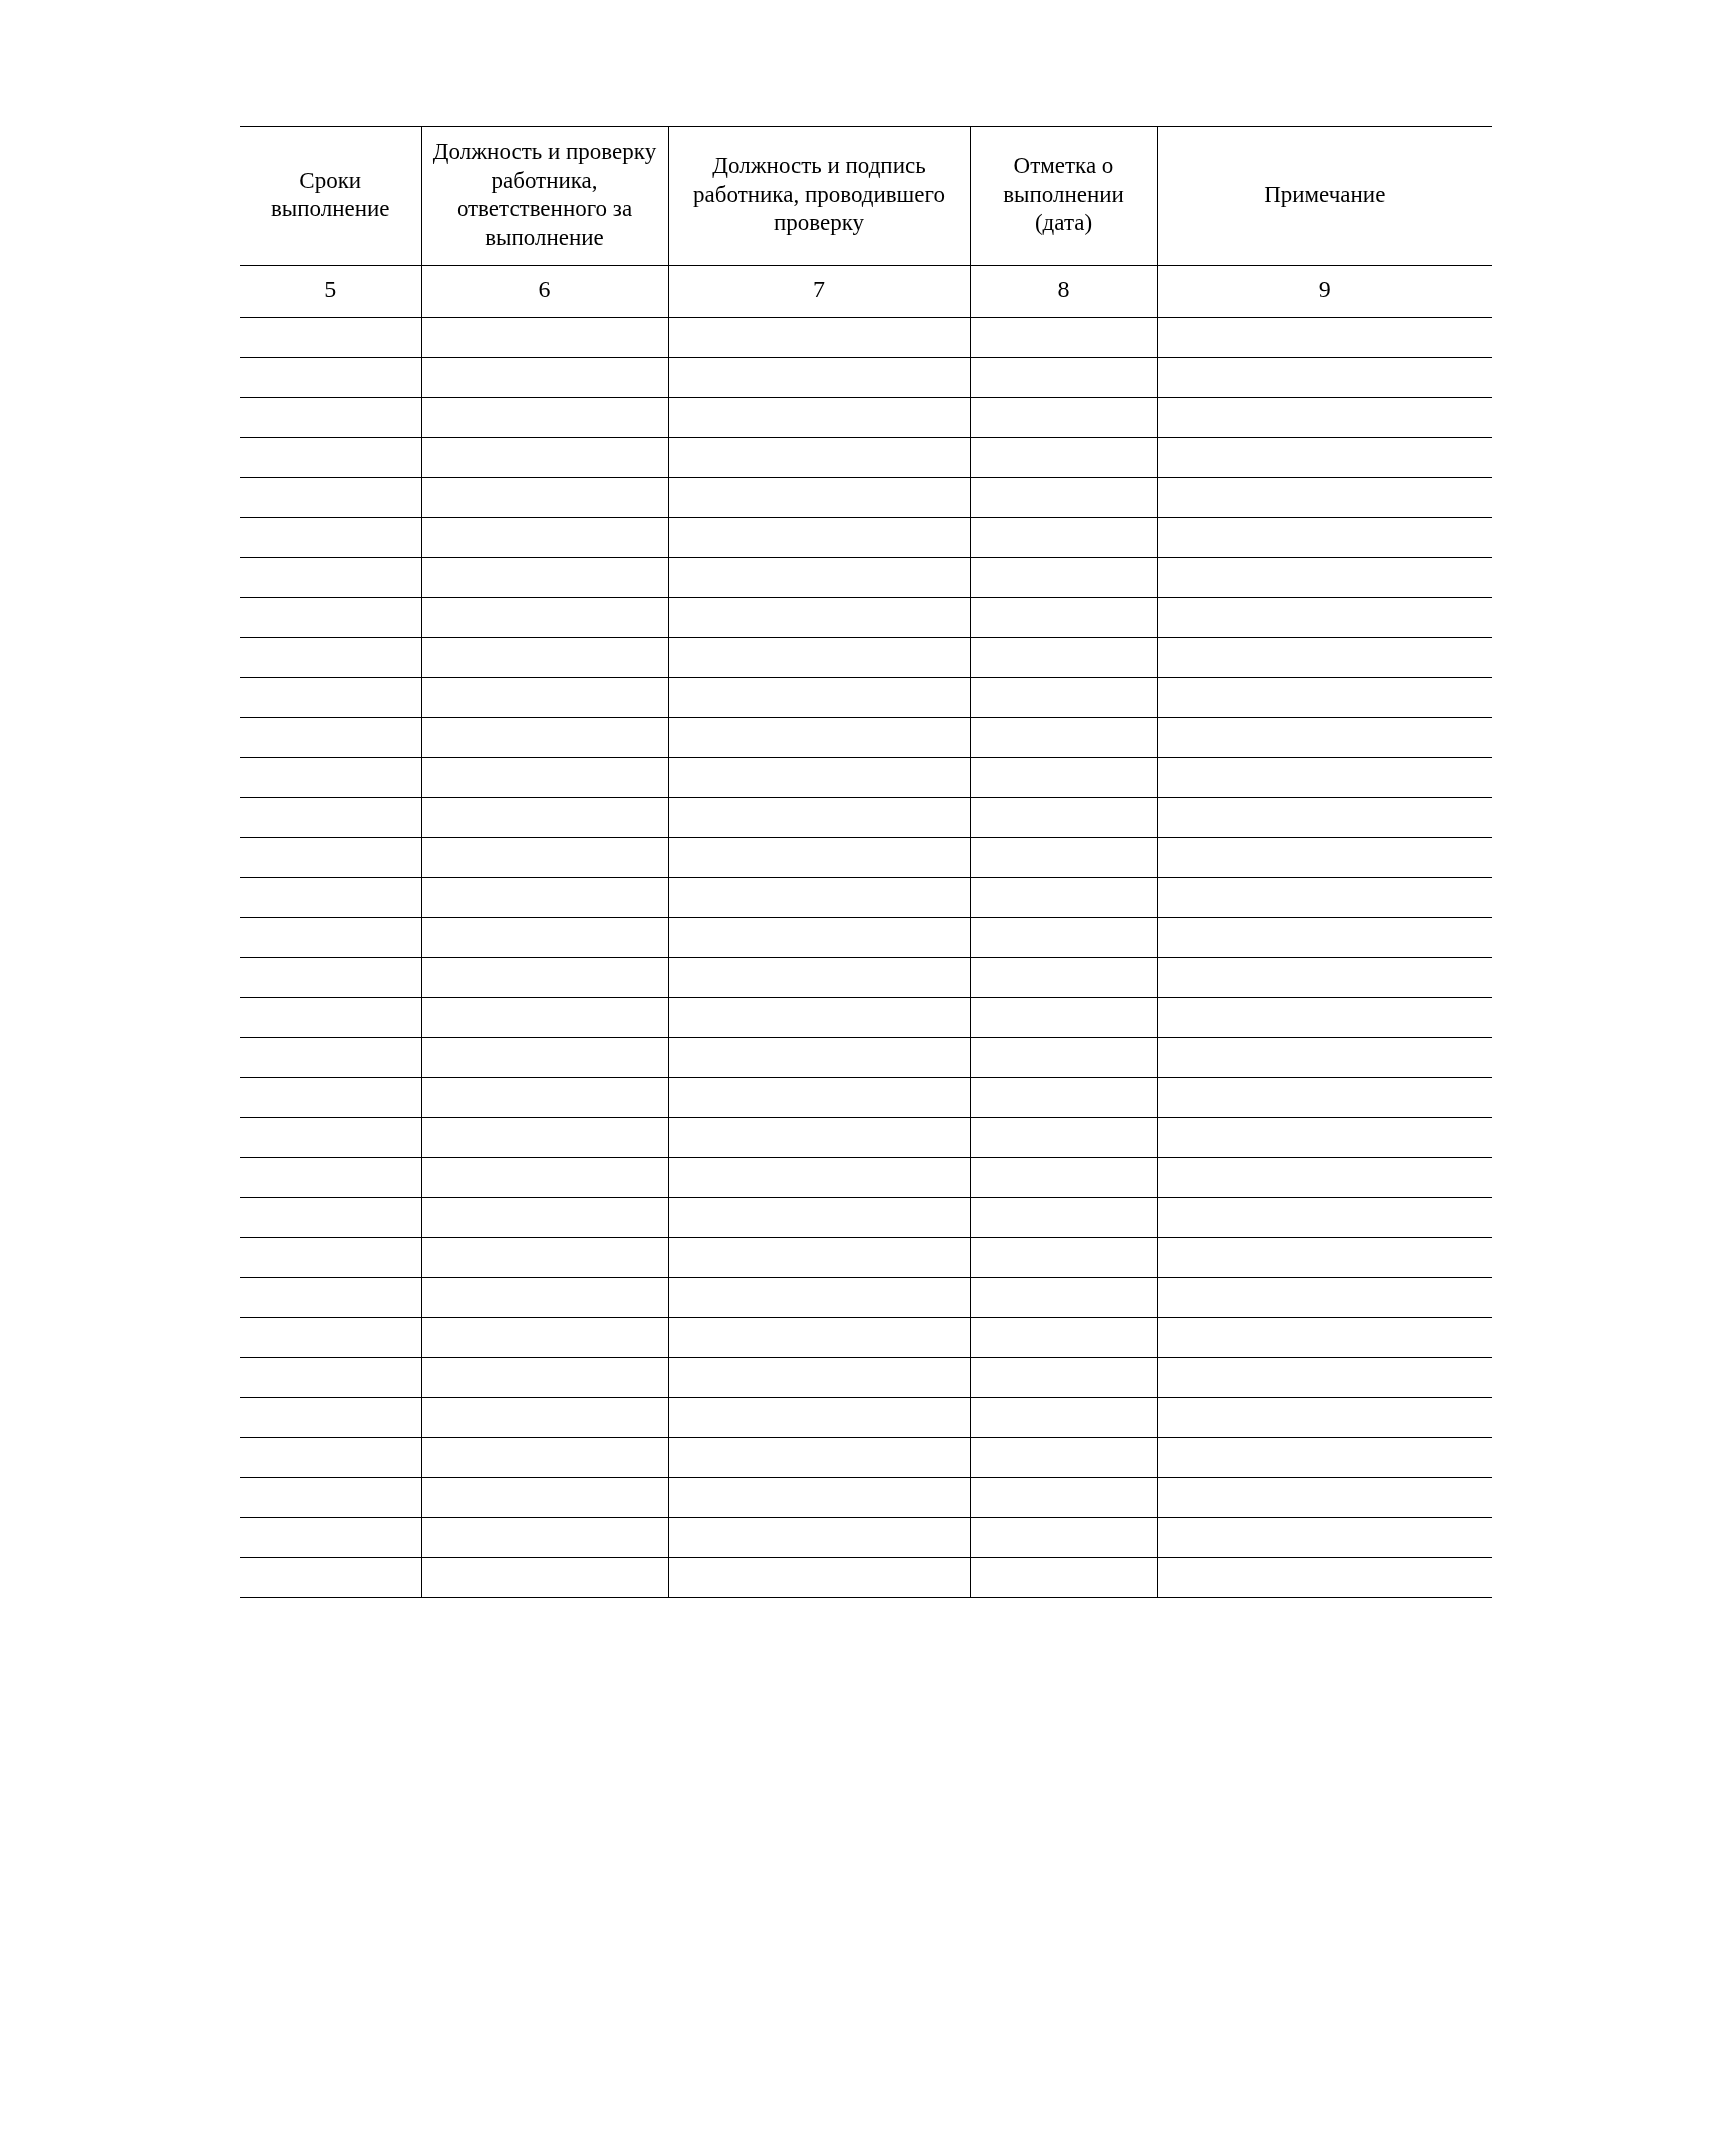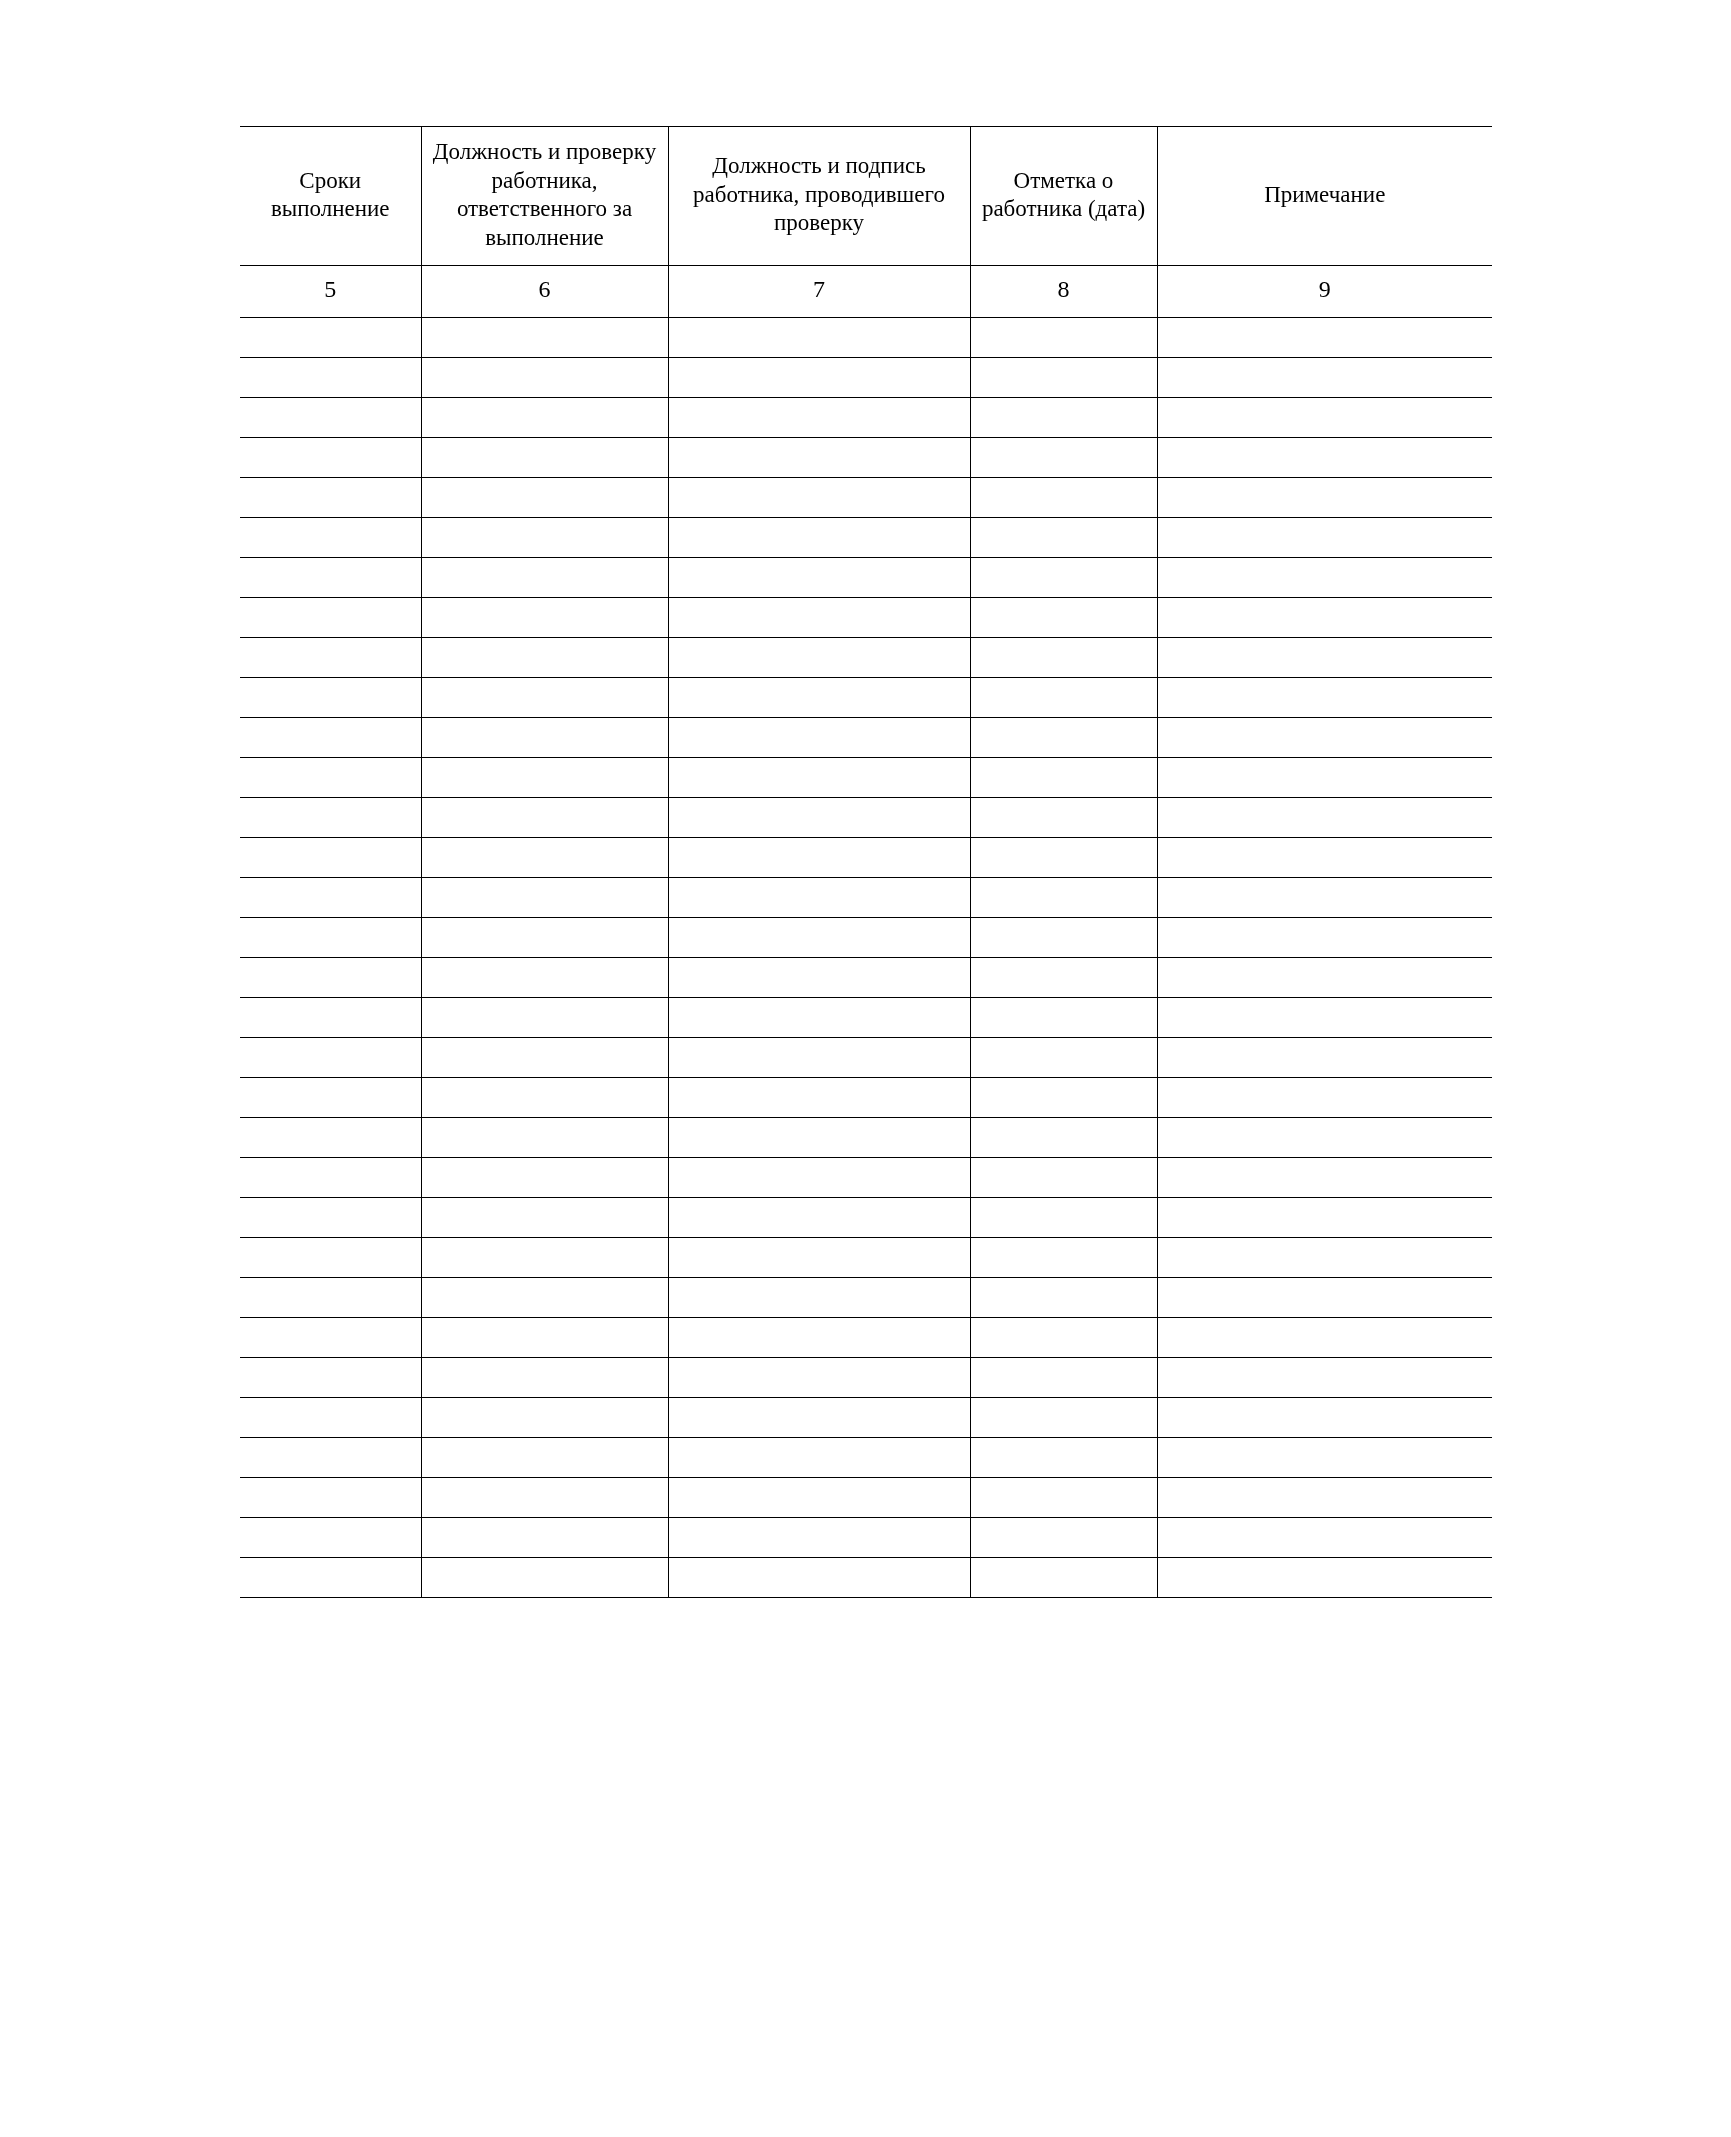--- a/index.html
+++ b/index.html
@@ -85,21 +85,21 @@
           <col class="c2">
           <col class="c3">
           <col class="c4">
           <col class="c5">
       </colgroup>
       <thead>
         <tr>
           <th class="head-cell">Сроки выполнение</th>
           <th class="head-cell">Должность и проверку работника, ответственного за выполнение</th>
           <th class="head-cell">Должность и подпись работника, проводившего проверку</th>
-          <th class="head-cell">Отметка о работника (дата)</th>
+          <th class="head-cell">Отметка о выполнении (дата)</th>
           <th class="head-cell">Примечание</th>
         </tr>
         <tr>
           <th class="num-cell">5</th>
           <th class="num-cell">6</th>
           <th class="num-cell">7</th>
           <th class="num-cell">8</th>
           <th class="num-cell">9</th>
         </tr>
       </thead>

